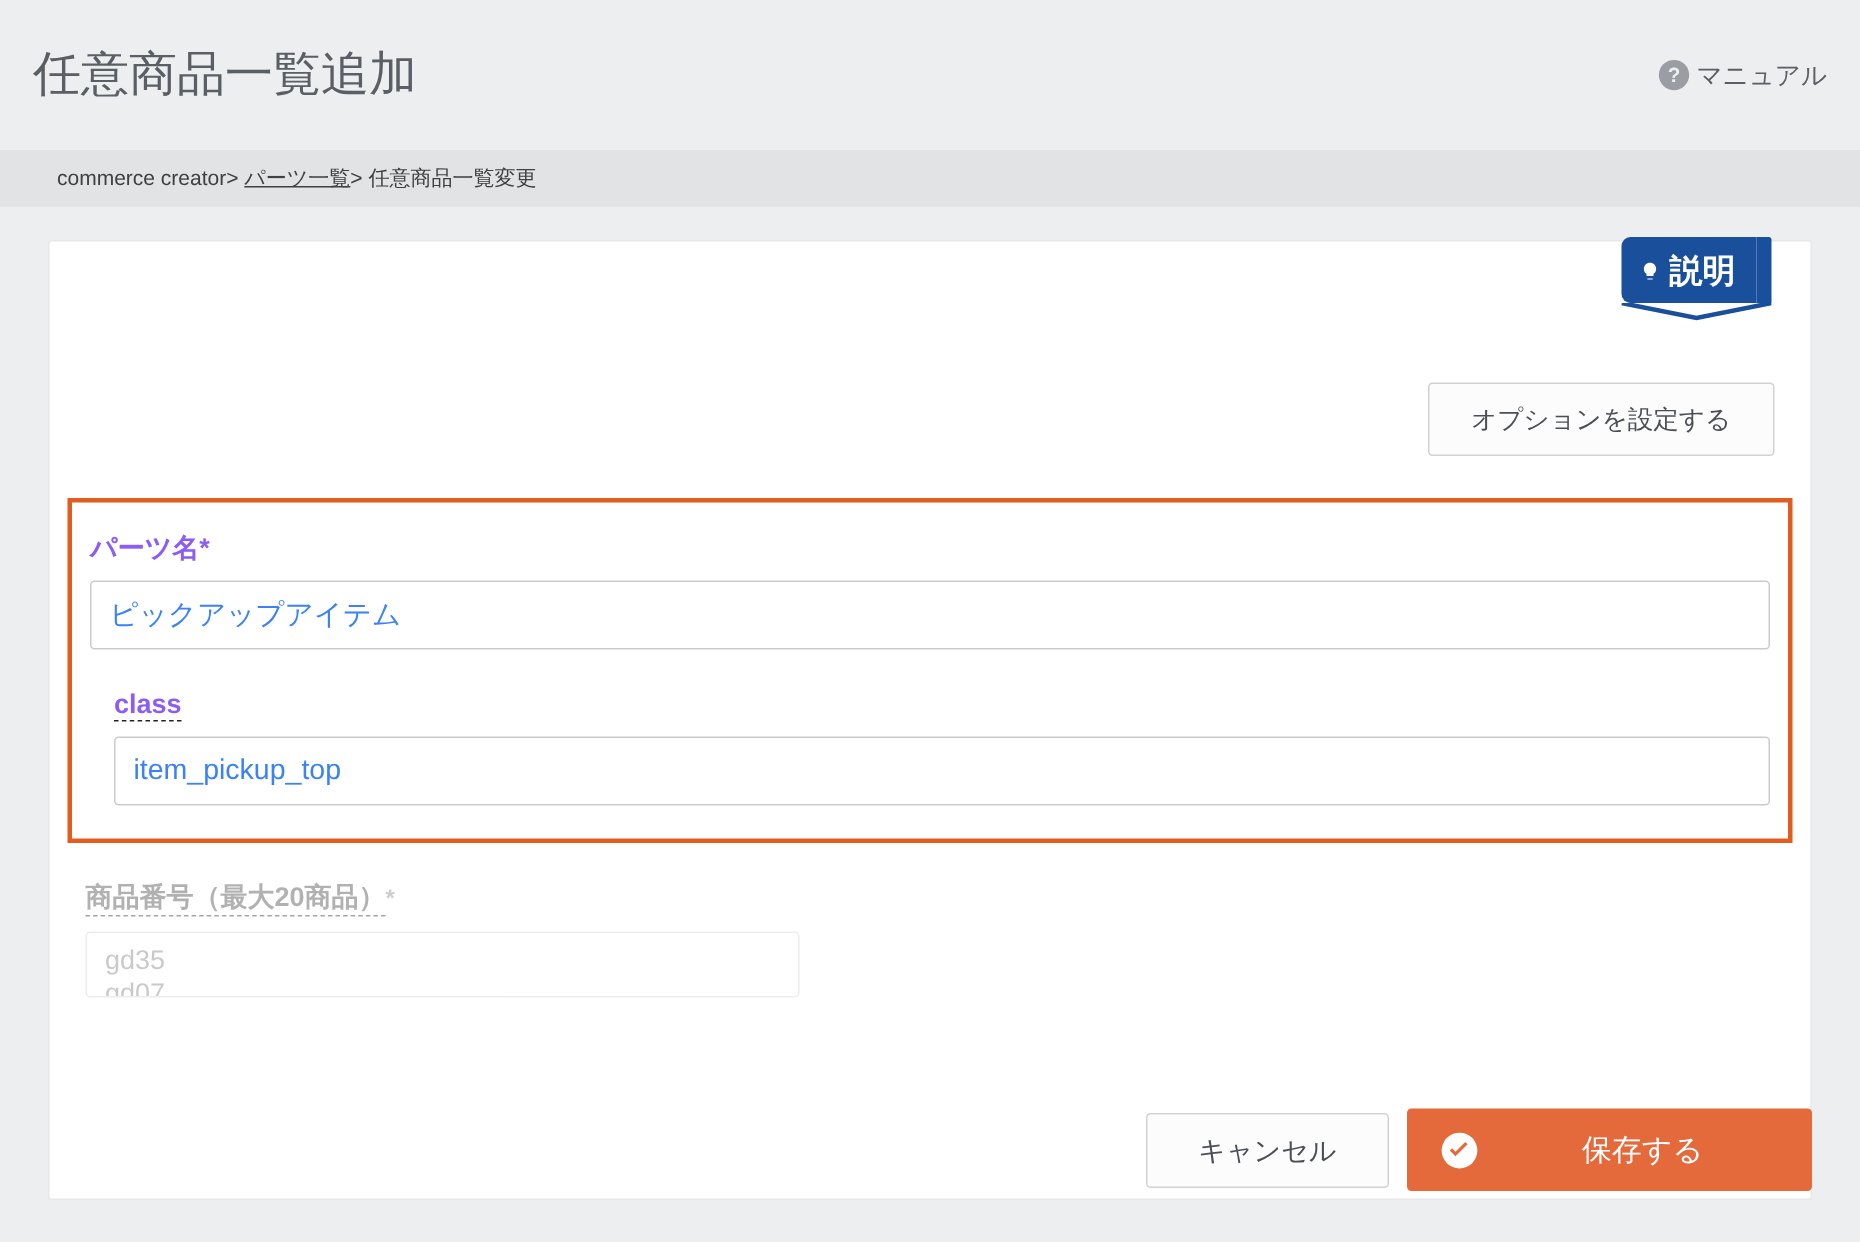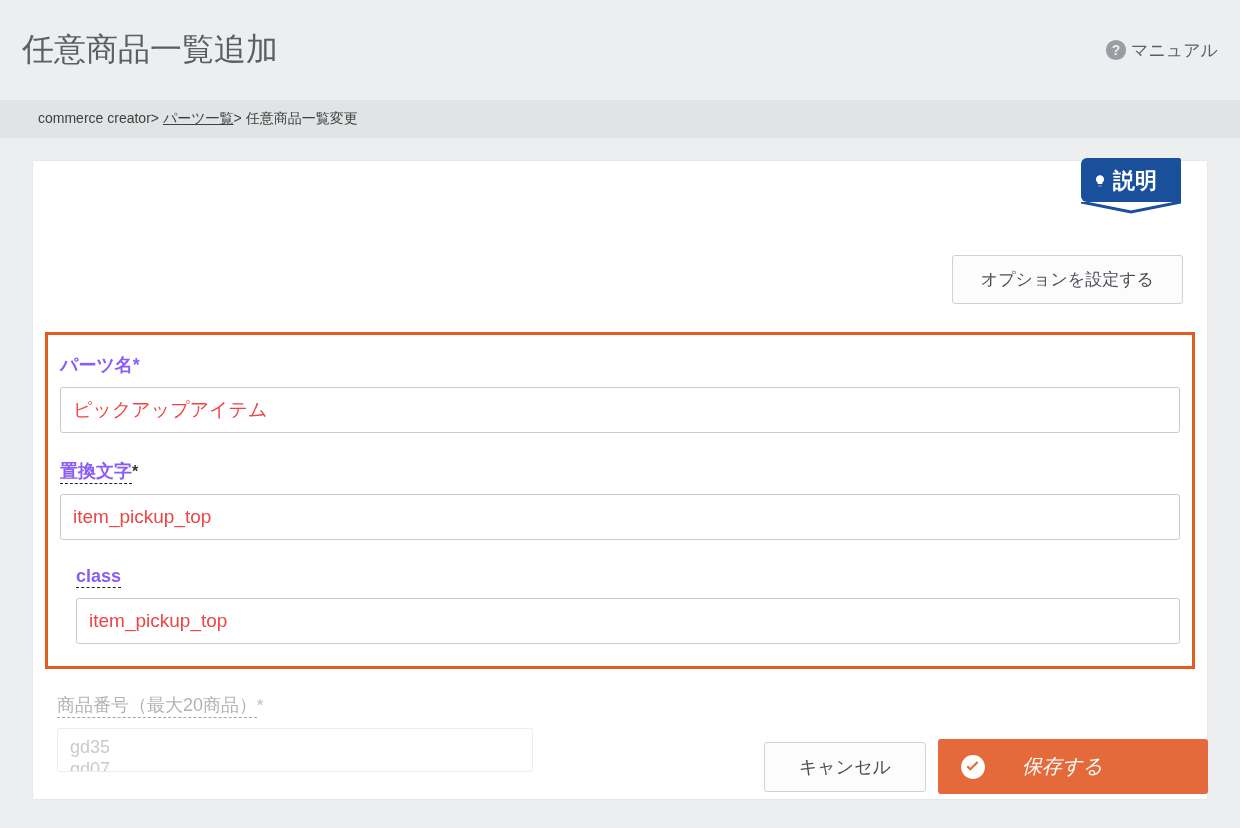--- a/index.html
+++ b/index.html
@@ -128,32 +128,32 @@
     margin-bottom: 10px;
   }
   .form-label.dotted { border-bottom: 1px dashed #222; }
   .req { font-weight: 700; }
   .form-input {
     width: 100%;
     border: 1px solid #c9cbcf;
     border-radius: 3px;
     padding: 11px 12px;
     font-size: 19px;
-    color: #ef4444;
+    color: #3b82f6;
     background: #fff;
   }
 
   
   .below-section {
     margin-top: 24px;
     opacity: 0.35;
     pointer-events: none;
   }
   .below-section .prod-label {
-    font-weight: 400;
+    font-weight: 700;
     font-size: 18px;
     color: #222;
     border-bottom: 1px dashed #000;
     display:inline-block;
   }
   .below-section .prod-box {
     margin-top: 10px;
     border: 1px solid #c9cbcf;
     border-radius: 3px;
     padding: 8px 12px 2px 12px;
@@ -192,21 +192,21 @@
     padding: 14px 40px 14px 22px;
     border-radius: 3px;
     cursor: pointer;
     display: flex;
     align-items: center;
     gap: 36px;
     min-width: 270px;
     justify-content: flex-start;
   }
   .btn-save svg { width: 26px; height: 26px; fill: #fff; }
-  .btn-save .save-txt { flex:1; text-align:left; font-weight:500;font-style:italic; }
+  .btn-save .save-txt { flex:1; text-align:center; font-weight:500; }
 </style>
 </head>
 <body>
 
 <div class="page-header">
   <div class="page-title">任意商品一覧追加</div>
   <div class="manual-link">
     <svg viewBox="0 0 24 24">
         <circle cx="12" cy="12" r="11" fill="#9a9ea4"></circle>
         <text x="12" y="17" text-anchor="middle" font-size="15" font-weight="700" fill="#eceeef">?</text>
@@ -237,24 +237,20 @@
     </div>
 
     <div class="option-row">
       <button class="btn-outline">オプションを設定する</button>
     </div>
 
     <div class="highlight-box">
       <div class="form-group">
         <span class="form-label"><span>パーツ名</span><span class="req">*</span></span>
         <input class="form-input" type="text" value="ピックアップアイテム" style="">
-      </div>
-      <div class="form-group">
-        <span class="form-label dotted"><span>置換文字</span></span><span class="req">*</span>
-        <input class="form-input" type="text" value="item_pickup_top" style="">
       </div>
       <div class="form-group">
         <span class="form-label dotted">class</span>
         <input class="form-input" type="text" value="item_pickup_top" style="">
       </div>
     </div>
 
     <div class="below-section">
       <span class="prod-label"><span>商品番号（最大20商品）</span></span><span class="req" style="opacity:.7">*</span>
       <div class="prod-box"><span style="white-space:pre;">gd35

